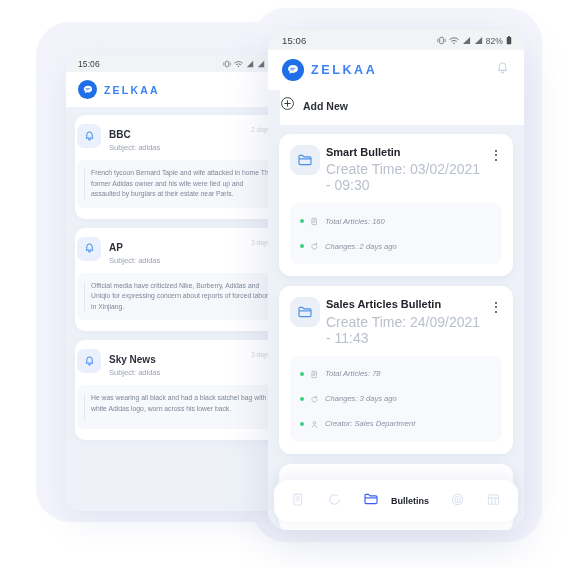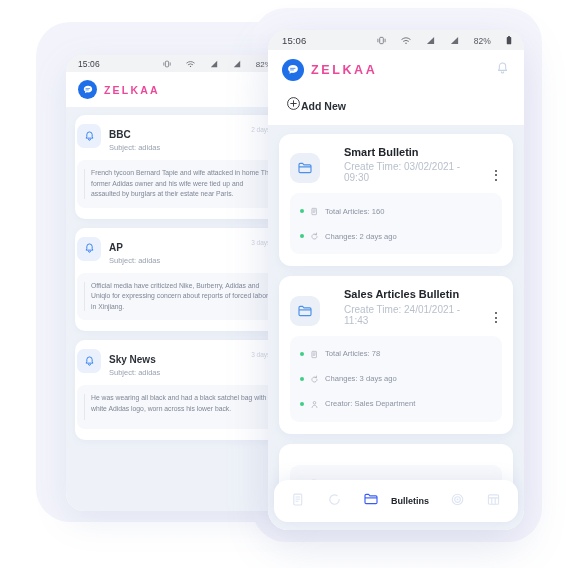--- a/index.html
+++ b/index.html
@@ -54,21 +54,21 @@
     display: flex;
     align-items: center;
     justify-content: space-between;
     background: #f2f3f5;
     padding: 4px 10px 3px 12px;
     font-size: 8.5px;
     color: #3a3d44;
     letter-spacing: 0.1px;
   }
   .statusbar .sb-right {
-    display: flex; align-items: center; gap: 15px;
+    display: flex; align-items: center; gap: 3px;
     font-size: 8px; color: #55585f; text-align: right;
   }
   .sb-ico { display: block; }
 
   .appbar {
     display: flex;
     align-items: center;
     justify-content: space-between;
     background: #ffffff;
     padding: 8px 12px;
@@ -78,21 +78,21 @@
     width: 19px; height: 19px;
     border-radius: 50%;
     background: #1f6fe8;
     display: flex; align-items: center; justify-content: center;
     flex: none;
   }
   .brand-name {
     font-size: 10.5px;
     font-weight: bold;
     letter-spacing: 2.2px;
-    color: #ec4899;
+    color: #3b82f6;
   }
 
   .card-scroll {
     flex: 1;
     padding: 8px 9px 0 9px;
     overflow: hidden;
   }
 
   
   .news-card {
@@ -159,73 +159,75 @@
     position: relative;
   }
   #phone-front .statusbar { font-size: 9.5px; padding: 5px 12px 4px 14px; }
   #phone-front .statusbar .sb-right { font-size: 8.5px; }
   #phone-front .brand-mark { width: 22px; height: 22px; }
   #phone-front .brand-name { font-size: 12.5px; letter-spacing: 2.6px; }
   #phone-front .appbar { padding: 9px 14px; }
 
   .addnew-row {
     background: #ffffff;
-    display: flex; align-items: center; 
-    padding: 6px 14px 10px 18px;
+    display: flex; align-items: center; gap: 8px;
+    padding: 6px 14px 10px 0;
     cursor: pointer;
+    margin-left: 12px;
   }
   .addnew-label {
     font-size: 10.5px; font-weight: bold; color: #2b2f36;
   }
 
   .bulletin-scroll {
     flex: 1;
     padding: 9px 11px 0 11px;
     overflow: hidden;
   }
 
   .bulletin-card {
     background: #ffffff;
     border-radius: 12px;
     padding: 11px 11px 12px 11px;
     margin-bottom: 10px;
     box-shadow: 0 3px 12px rgba(108,122,178,0.08);
   }
-  .b-head { display: flex; align-items: flex-end; gap: 24px; }
+  .b-head { display: flex; align-items: flex-start; gap: 6px; }
   .folder-box {
     width: 30px; height: 30px;
     border-radius: 9px;
     background: #eaeff8;
     display: flex; align-items: center; justify-content: center;
     flex: none;
   }
   .b-titles { flex: 1; min-width: 0; }
   .b-title {
     font-size: 11px; font-weight: bold; color: #21252c; line-height: 1.3;
   }
   .b-create {
-    font-size: 10px; color: #b9c0cc; margin-top: 2px;
+    font-size: 14px; color: #b9c0cc; margin-top: 2px;
   }
   .kebab {
     width: 12px; height: 18px;
     display: flex; flex-direction: column; align-items: center;
     justify-content: center; gap: 2.5px;
     flex: none; cursor: pointer; padding-top: 2px;
   }
   .kebab i { width: 2px; height: 2px; border-radius: 50%; background: #3b3f47; display: block; }
 
   .b-meta {
     margin-top: 10px;
     background: #f8f9fc;
     border-radius: 9px;
     padding: 9px 10px;
   }
   .meta-row {
     display: flex; align-items: center; gap: 6px;
     margin-bottom: 7px;
+    font-style: italic;
   }
   .meta-row:last-child { margin-bottom: 0; }
   .dot {
     width: 4px; height: 4px; border-radius: 50%;
     background: #3fce86; flex: none;
   }
   .meta-ico { flex: none; display: block; }
   .meta-text { font-size: 7.6px; color: #8b93a2; }
 
   
@@ -452,21 +454,21 @@
           <div class="bulletin-card">
             <div class="b-head">
               <span class="folder-box">
                 <svg width="16" height="16" viewBox="0 0 16 16">
                   <path d="M2 4.6a1.2 1.2 0 0 1 1.2-1.2h2.4L7 4.9h5.8A1.2 1.2 0 0 1 14 6.1v5.3a1.2 1.2 0 0 1-1.2 1.2H3.2A1.2 1.2 0 0 1 2 11.4z" fill="none" stroke="#4a90e8" stroke-width="1.15" stroke-linejoin="round"></path>
                   <path d="M2 6.9h12" stroke="#4a90e8" stroke-width="1.15"></path>
                 </svg>
               </span>
               <span class="b-titles">
                 <div class="b-title">Sales Articles Bulletin</div>
-                <div class="b-create">Create Time: 24/01/2021 - 11:43</div>
+                <div class="b-create">Create Time: 24/09/2021 - 11:43</div>
               </span>
               <span class="kebab">
                 <i></i>
                 <i></i>
                 <i></i>
               </span>
             </div>
             <div class="b-meta">
               <div class="meta-row">
                 <span class="dot"></span>

